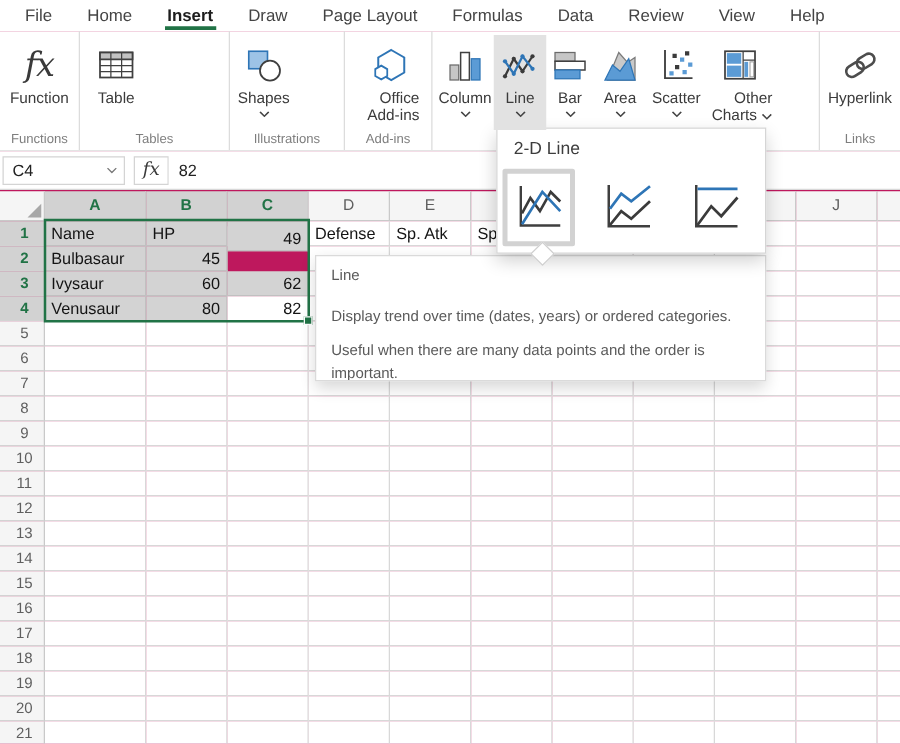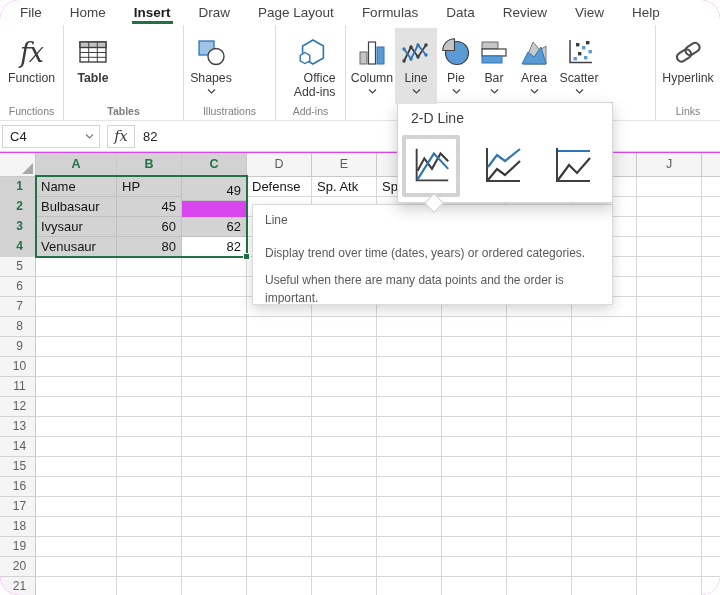--- a/index.html
+++ b/index.html
@@ -1,17 +1,17 @@
 <!DOCTYPE html>
 <html><head>
 <meta charset="utf-8">
 <style>
   html,body{margin:0;padding:0;background:#fff;}
-  .app{position:relative;width:720px;height:595px;overflow:hidden;background:#d946ef;
-       font-family:"Liberation Sans",sans-serif;color:#333;border-radius:19px;}
+  .app{position:relative;width:720px;height:595px;overflow:hidden;background:#be185d;
+       font-family:"Liberation Sans",sans-serif;color:#333;}
   
   .menubar{height:25px;display:flex;align-items:stretch;padding-left:6px;background:#fff;}
   .mtab{position:relative;padding:0 14px;line-height:25px;font-size:13.5px;color:#444;cursor:default;white-space:nowrap;}
   .mtab.active{color:#1d1d1d;font-weight:bold;}
   .mtab.active::after{content:"";position:absolute;left:12px;right:12px;bottom:1px;height:3px;background:#217346;}
   
   .ribbon{height:95px;display:flex;border-bottom:1px solid #e4e4e4;background:#fff;}
   .rgroup{position:relative;box-sizing:border-box;border-right:1px solid #dcdcdc;
           display:flex;align-items:flex-start;padding-top:3px;}
   .rgroup.last{border-right:none;flex:1;}
@@ -91,21 +91,21 @@
     <div class="rgroup" style="width:64px;justify-content:center;">
       <div class="rbtn" style="width:58px;">
         <div class="icon-box">
             <span class="fxbig">fx</span>
           </div>
         <div class="blabel">Function</div>
       </div>
       <div class="glabel">Functions</div>
     </div>
 
-    <div class="rgroup" style="width:120px;padding-left:6px;font-weight:bold;">
+    <div class="rgroup" style="width:120px;padding-left:6px;">
       <div class="rbtn" style="width:46px;">
         <div class="icon-box">
           <svg width="30" height="26" viewBox="0 0 30 26">
             <rect x="2" y="3" width="26" height="20" fill="#fff" stroke="#404040" stroke-width="1.4"></rect>
             <rect x="2" y="3" width="26" height="5.5" fill="#c2c2c2" stroke="#404040" stroke-width="1.4"></rect>
             <path d="M2,13.5 H28 M2,18.3 H28 M10.7,3 V23 M19.3,3 V23" stroke="#404040" stroke-width="1" fill="none"></path>
           </svg>
         </div>
         <div class="blabel">Table</div>
       </div>
@@ -170,32 +170,20 @@
               <circle cx="26" cy="16" r="1.7" fill="#2E75B6"></circle>
           </svg>
         </div>
         <div class="blabel">Line</div>
         <svg class="chev" width="9" height="5" viewBox="0 0 9 5">
           <polyline points="1,0.5 4.5,4 8,0.5" fill="none" stroke="#444" stroke-width="1.2"></polyline>
         </svg>
       </div>
       <div class="rbtn" style="width:38px;">
         <div class="icon-box">
-          <svg width="30" height="30" viewBox="0 0 30 30">
-            <circle cx="16" cy="16" r="11.5" fill="#5B9BD5" stroke="#404040" stroke-width="1.2"></circle>
-            <path d="M13.5,13.5 L13.5,1.8 A11.7,11.7 0 0 0 1.8,13.5 Z" fill="#c6c6c6" stroke="#404040" stroke-width="1.1"></path>
-          </svg>
-        </div>
-        <div class="blabel">Pie</div>
-        <svg class="chev" width="9" height="5" viewBox="0 0 9 5">
-          <polyline points="1,0.5 4.5,4 8,0.5" fill="none" stroke="#444" stroke-width="1.2"></polyline>
-        </svg>
-      </div>
-      <div class="rbtn" style="width:38px;">
-        <div class="icon-box">
           <svg width="30" height="27" viewBox="0 0 30 27">
             <rect x="3" y="3" width="16" height="7" fill="#c6c6c6" stroke="#6b6b6b" stroke-width="1"></rect>
             <rect x="3" y="10" width="24" height="7" fill="#fff" stroke="#404040" stroke-width="1.2"></rect>
             <rect x="3" y="17" width="20" height="7" fill="#5B9BD5" stroke="#2E75B6" stroke-width="1"></rect>
           </svg>
         </div>
         <div class="blabel">Bar</div>
         <svg class="chev" width="9" height="5" viewBox="0 0 9 5">
           <polyline points="1,0.5 4.5,4 8,0.5" fill="none" stroke="#444" stroke-width="1.2"></polyline>
         </svg>
@@ -222,20 +210,39 @@
             <rect x="17" y="8" width="3.4" height="3.4" fill="#5B9BD5"></rect>
             <rect x="23.5" y="12" width="3.4" height="3.4" fill="#5B9BD5"></rect>
             <rect x="8.5" y="19" width="3.4" height="3.4" fill="#5B9BD5"></rect>
             <rect x="19" y="18" width="3.4" height="3.4" fill="#5B9BD5"></rect>
           </svg>
         </div>
         <div class="blabel">Scatter</div>
         <svg class="chev" width="9" height="5" viewBox="0 0 9 5">
           <polyline points="1,0.5 4.5,4 8,0.5" fill="none" stroke="#444" stroke-width="1.2"></polyline>
         </svg>
+      </div>
+      <div class="rbtn" style="width:54px;">
+        <div class="icon-box">
+          <svg width="28" height="26" viewBox="0 0 28 26">
+            <rect x="2" y="2" width="24" height="22" fill="#fff" stroke="#404040" stroke-width="1.4"></rect>
+            <rect x="3.5" y="3.5" width="11.5" height="8.5" fill="#5B9BD5"></rect>
+            <rect x="3.5" y="13.5" width="11.5" height="9" fill="#5B9BD5"></rect>
+            <line x1="16.5" y1="2" x2="16.5" y2="24" stroke="#404040" stroke-width="1"></line>
+            <line x1="16.5" y1="9" x2="26" y2="9" stroke="#404040" stroke-width="1"></line>
+            <rect x="17.5" y="10.5" width="3" height="12" fill="#5B9BD5"></rect>
+            <rect x="22" y="10.5" width="3" height="12" fill="#fff" stroke="#9a9a9a" stroke-width="0.8"></rect>
+          </svg>
+        </div>
+        <div class="blabel" style="max-width:52px;">
+          <span>Other Charts</span>
+          <svg width="9" height="5" viewBox="0 0 9 5" style="display:inline-block;">
+            <polyline points="1,0.5 4.5,4 8,0.5" fill="none" stroke="#444" stroke-width="1.2"></polyline>
+          </svg>
+        </div>
       </div>
       <div class="glabel"></div>
     </div>
 
     <div class="rgroup last" style="justify-content:center;">
       <div class="rbtn" style="width:60px;">
         <div class="icon-box">
           <svg width="32" height="28" viewBox="0 0 32 28">
             <g fill="none" stroke="#4d4d4d" stroke-width="2.1">
               <rect x="-7.5" y="-4.5" width="15" height="9" rx="4.5" transform="translate(12,17.5) rotate(-32)"></rect>

